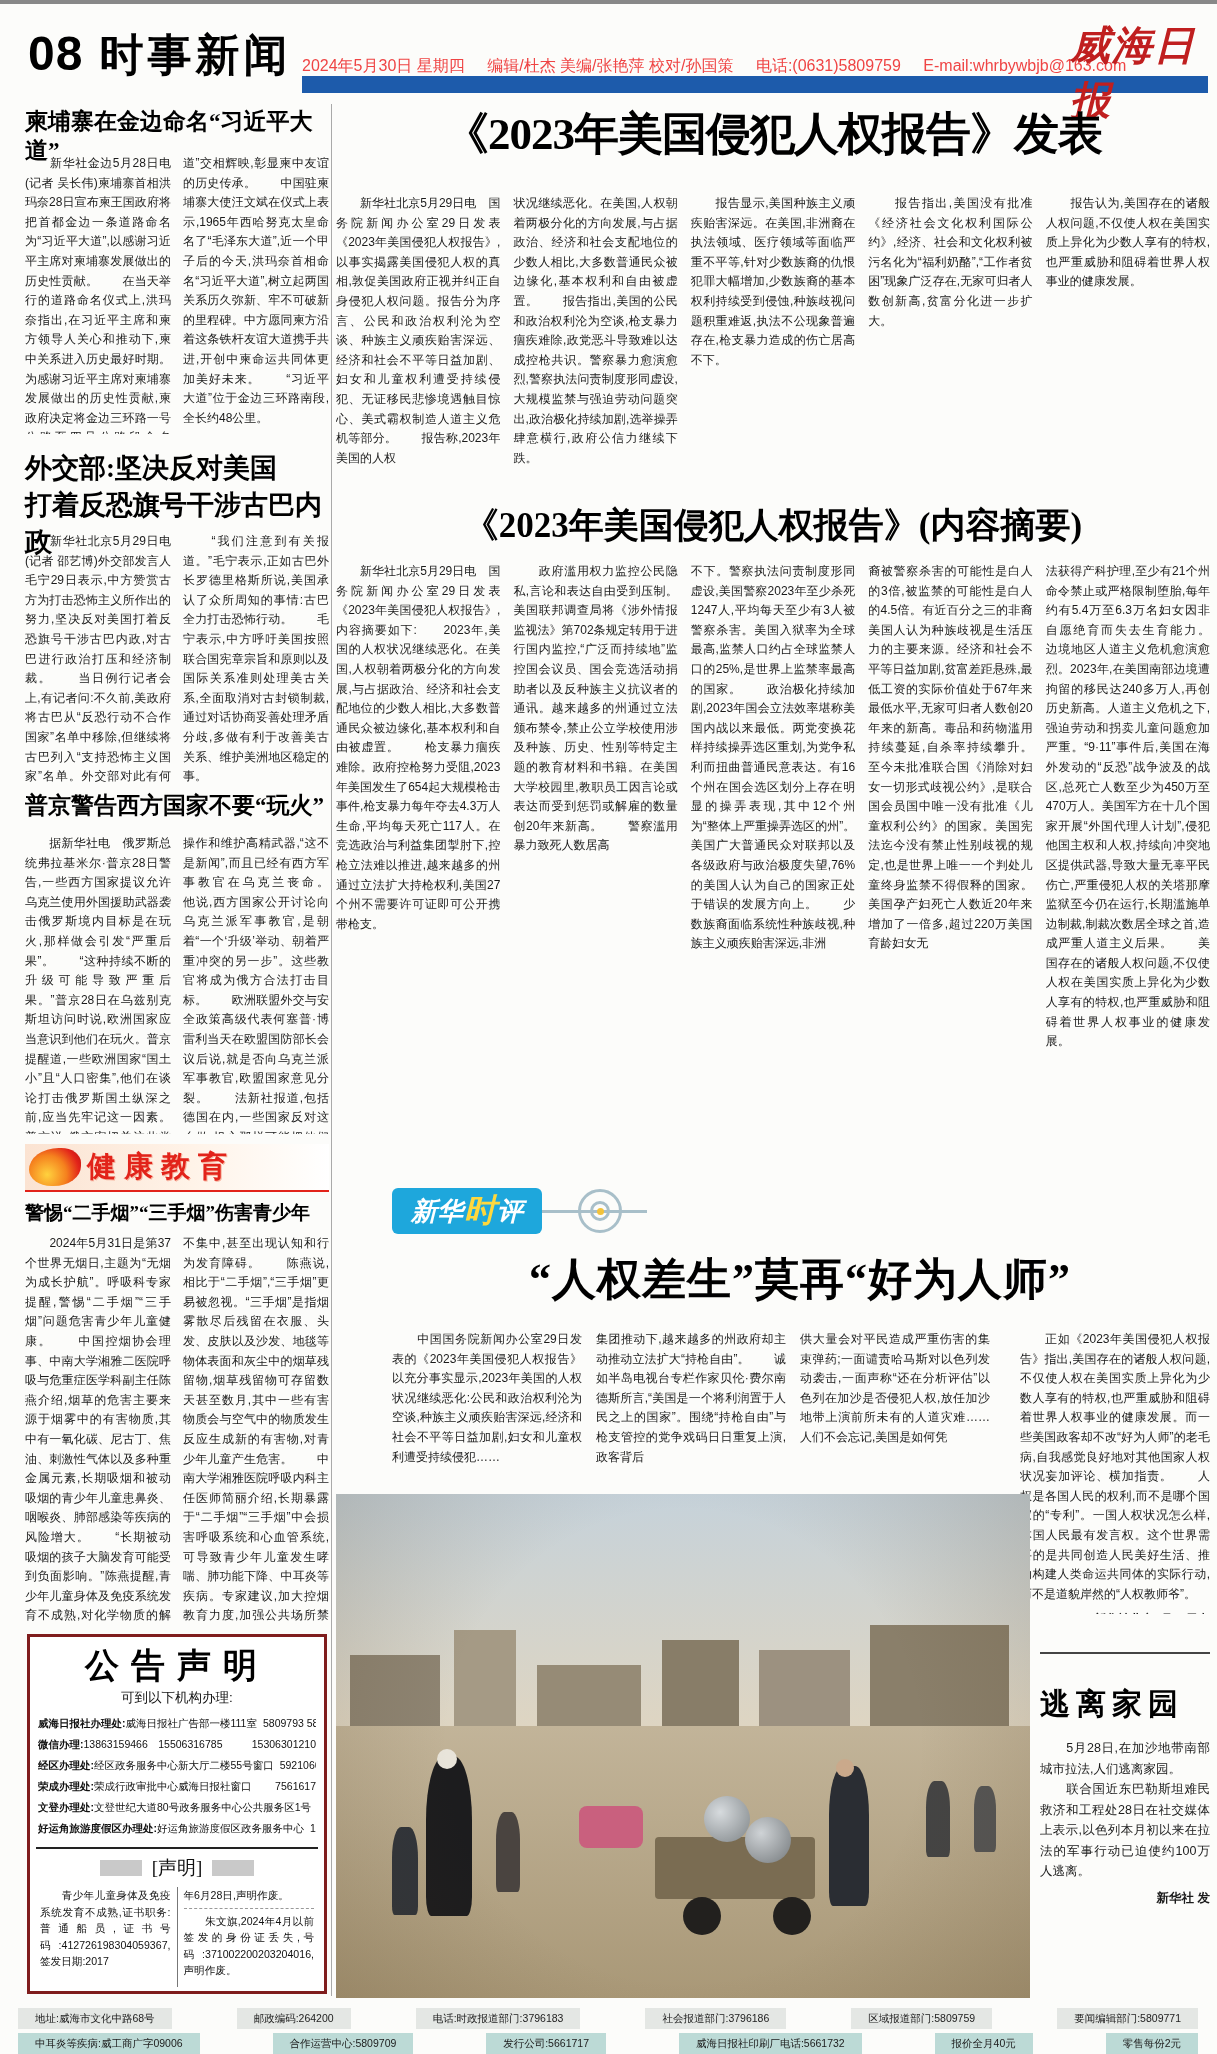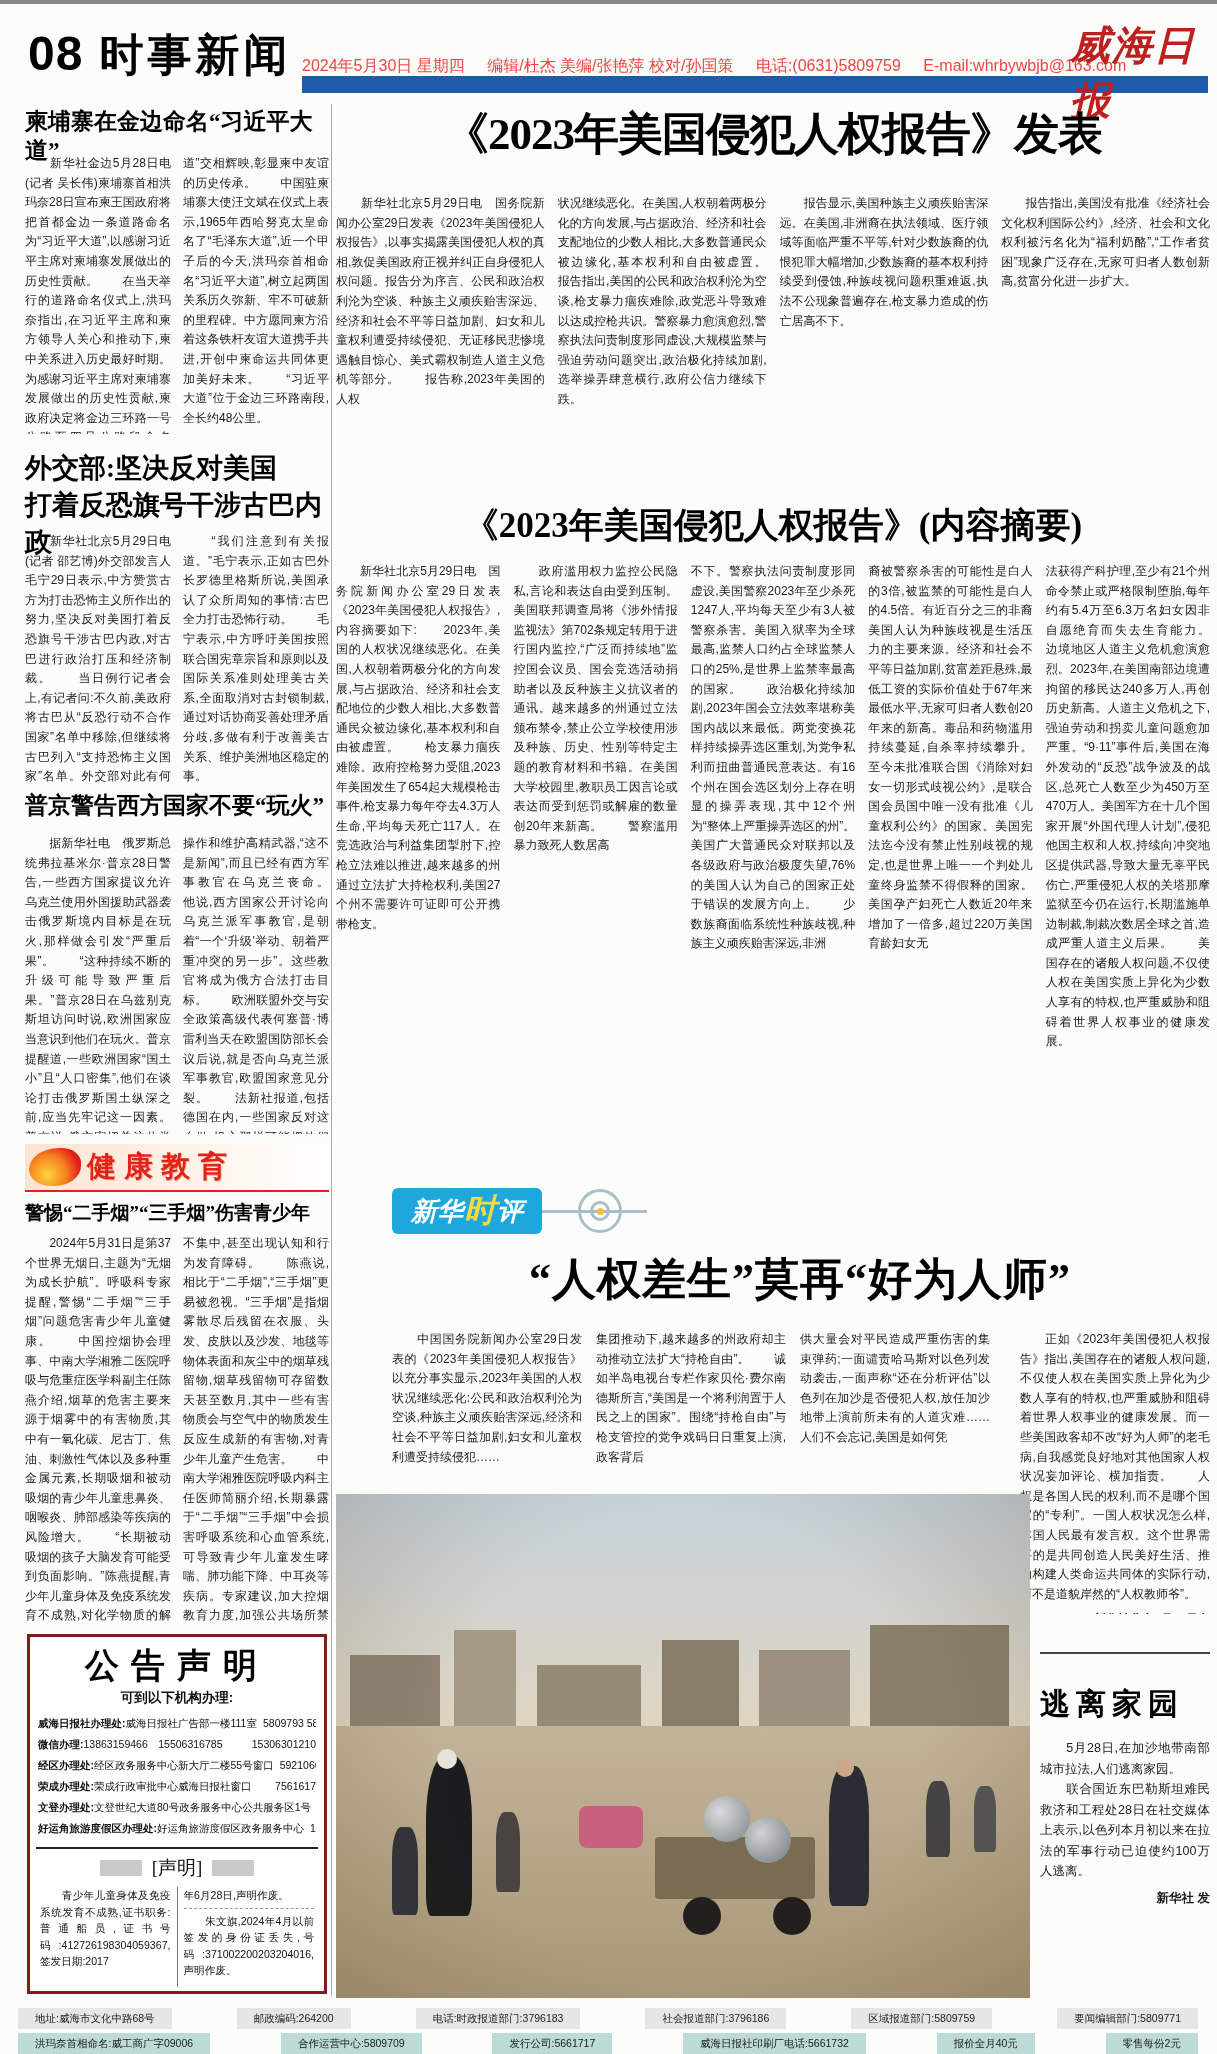--- a/index.html
+++ b/index.html
@@ -26,21 +26,21 @@
   .a-title-2l{font-size:27px;line-height:37px;}
   .health-banner{background:linear-gradient(90deg,#fbe3d2,#fff3e8 55%,#ffffff);
                  border-bottom:2px solid #e2231a;display:flex;align-items:center;}
   .flame{width:52px;height:38px;margin:2px 6px 2px 4px;border-radius:60% 40% 55% 45%;
          background:radial-gradient(circle at 35% 70%,#ffd23e 0%,#f5811e 45%,#e2231a 75%,#b30f0c 100%);}
   .health-banner-text{font-size:29px;font-weight:900;color:#e2231a;letter-spacing:8px;
                       font-family:"Liberation Serif","DejaVu Serif",serif;text-shadow:1px 1px 0 #f6b5a0;}
   
   .notice-box{border:3px solid #7f1d1d;background:#fff;box-sizing:border-box;}
   .notice-title{font-size:34px;letter-spacing:12px;text-align:center;}
-  .notice-sub{font-size:13.5px;font-weight:bold;text-align:center;}
+  .notice-sub{font-size:13.5px;font-weight:normal;text-align:center;}
   .notice-row{display:flex;font-size:10.5px;line-height:21px;white-space:nowrap;overflow:hidden;}
   .notice-row .lbl{font-weight:bold;}
   .notice-row .ph{margin-left:auto;padding-left:6px;}
   .stmt-hdr{display:flex;align-items:center;justify-content:center;gap:10px;}
   .stmt-hdr .blk{width:42px;height:16px;background:#c9c9c9;}
   .stmt-hdr .t{font-family:"Liberation Serif","DejaVu Serif",serif;font-weight:400;font-size:19px;}
   .stmt-cols{display:flex;}
   .stmt-col{flex:1;font-size:10.6px;line-height:16.5px;text-align:justify;overflow:hidden;padding:0 6px;}
   .stmt-col + .stmt-col{border-left:1px solid #777;}
   .dashed{border-top:1px dashed #999;margin:4px 0;}
@@ -175,20 +175,21 @@
       </div>
     </div>
   </div>
 
   <div class="abs hl main-h1" style="left:336px;top:100px;width:874px;">《2023年美国侵犯人权报告》发表</div>
   <div class="abs flexrow gap13" style="left:336px;top:190px;width:874px;height:298px;">
     <div class="body-col">　　新华社北京5月29日电　国务院新闻办公室29日发表《2023年美国侵犯人权报告》,以事实揭露美国侵犯人权的真相,敦促美国政府正视并纠正自身侵犯人权问题。报告分为序言、公民和政治权利沦为空谈、种族主义顽疾贻害深远、经济和社会不平等日益加剧、妇女和儿童权利遭受持续侵犯、无证移民悲惨境遇触目惊心、美式霸权制造人道主义危机等部分。　　报告称,2023年美国的人权</div>
     <div class="body-col">状况继续恶化。在美国,人权朝着两极分化的方向发展,与占据政治、经济和社会支配地位的少数人相比,大多数普通民众被边缘化,基本权利和自由被虚置。　　报告指出,美国的公民和政治权利沦为空谈,枪支暴力痼疾难除,政党恶斗导致难以达成控枪共识。警察暴力愈演愈烈,警察执法问责制度形同虚设,大规模监禁与强迫劳动问题突出,政治极化持续加剧,选举操弄肆意横行,政府公信力继续下跌。</div>
     <div class="body-col">　　报告显示,美国种族主义顽疾贻害深远。在美国,非洲裔在执法领域、医疗领域等面临严重不平等,针对少数族裔的仇恨犯罪大幅增加,少数族裔的基本权利持续受到侵蚀,种族歧视问题积重难返,执法不公现象普遍存在,枪支暴力造成的伤亡居高不下。</div>
     <div class="body-col">　　报告指出,美国没有批准《经济社会文化权利国际公约》,经济、社会和文化权利被污名化为“福利奶酪”,“工作者贫困”现象广泛存在,无家可归者人数创新高,贫富分化进一步扩大。</div>
+    <div class="body-col">　　报告认为,美国存在的诸般人权问题,不仅使人权在美国实质上异化为少数人享有的特权,也严重威胁和阻碍着世界人权事业的健康发展。</div>
   </div>
 
   <div class="abs hl main-h2" style="left:336px;top:498px;width:874px;">《2023年美国侵犯人权报告》(内容摘要)</div>
   <div class="abs flexrow gap13" style="left:336px;top:558px;width:874px;height:578px;">
     <div class="body-col">　　新华社北京5月29日电　国务院新闻办公室29日发表《2023年美国侵犯人权报告》,内容摘要如下:　　2023年,美国的人权状况继续恶化。在美国,人权朝着两极分化的方向发展,与占据政治、经济和社会支配地位的少数人相比,大多数普通民众被边缘化,基本权利和自由被虚置。　　枪支暴力痼疾难除。政府控枪努力受阻,2023年美国发生了654起大规模枪击事件,枪支暴力每年夺去4.3万人生命,平均每天死亡117人。在竞选政治与利益集团掣肘下,控枪立法难以推进,越来越多的州通过立法扩大持枪权利,美国27个州不需要许可证即可公开携带枪支。</div>
     <div class="body-col">　　政府滥用权力监控公民隐私,言论和表达自由受到压制。美国联邦调查局将《涉外情报监视法》第702条规定转用于进行国内监控,“广泛而持续地”监控国会议员、国会竞选活动捐助者以及反种族主义抗议者的通讯。越来越多的州通过立法颁布禁令,禁止公立学校使用涉及种族、历史、性别等特定主题的教育材料和书籍。在美国大学校园里,教职员工因言论或表达而受到惩罚或解雇的数量创20年来新高。　　警察滥用暴力致死人数居高</div>
     <div class="body-col">不下。警察执法问责制度形同虚设,美国警察2023年至少杀死1247人,平均每天至少有3人被警察杀害。美国入狱率为全球最高,监禁人口约占全球监禁人口的25%,是世界上监禁率最高的国家。　　政治极化持续加剧,2023年国会立法效率堪称美国内战以来最低。两党变换花样持续操弄选区重划,为党争私利而扭曲普通民意表达。有16个州在国会选区划分上存在明显的操弄表现,其中12个州为“整体上严重操弄选区的州”。美国广大普通民众对联邦以及各级政府与政治极度失望,76%的美国人认为自己的国家正处于错误的发展方向上。　　少数族裔面临系统性种族歧视,种族主义顽疾贻害深远,非洲</div>
     <div class="body-col">裔被警察杀害的可能性是白人的3倍,被监禁的可能性是白人的4.5倍。有近百分之三的非裔美国人认为种族歧视是生活压力的主要来源。经济和社会不平等日益加剧,贫富差距悬殊,最低工资的实际价值处于67年来最低水平,无家可归者人数创20年来的新高。毒品和药物滥用持续蔓延,自杀率持续攀升。　　至今未批准联合国《消除对妇女一切形式歧视公约》,是联合国会员国中唯一没有批准《儿童权利公约》的国家。美国宪法迄今没有禁止性别歧视的规定,也是世界上唯一一个判处儿童终身监禁不得假释的国家。美国孕产妇死亡人数近20年来增加了一倍多,超过220万美国育龄妇女无</div>
     <div class="body-col">法获得产科护理,至少有21个州命令禁止或严格限制堕胎,每年约有5.4万至6.3万名妇女因非自愿绝育而失去生育能力。　　边境地区人道主义危机愈演愈烈。2023年,在美国南部边境遭拘留的移民达240多万人,再创历史新高。人道主义危机之下,强迫劳动和拐卖儿童问题愈加严重。“9·11”事件后,美国在海外发动的“反恐”战争波及的战区,总死亡人数至少为450万至470万人。美国军方在十几个国家开展“外国代理人计划”,侵犯他国主权和人权,持续向冲突地区提供武器,导致大量无辜平民伤亡,严重侵犯人权的关塔那摩监狱至今仍在运行,长期滥施单边制裁,制裁次数居全球之首,造成严重人道主义后果。　　美国存在的诸般人权问题,不仅使人权在美国实质上异化为少数人享有的特权,也严重威胁和阻碍着世界人权事业的健康发展。</div>
   </div>
@@ -249,21 +250,21 @@
 
   <div class="abs footer-row r1" style="left:18px;top:2004px;width:1180px;">
     <span class="cell">地址:威海市文化中路68号</span>
     <span class="cell">邮政编码:264200</span>
     <span class="cell">电话:时政报道部门:3796183</span>
     <span class="cell">社会报道部门:3796186</span>
     <span class="cell">区域报道部门:5809759</span>
     <span class="cell">要闻编辑部门:5809771</span>
   </div>
   <div class="abs footer-row r2" style="left:18px;top:2029px;width:1180px;">
-    <span class="cell">洪玛奈首相命名:威工商广字09006</span>
+    <span class="cell">中耳炎等疾病:威工商广字09006</span>
     <span class="cell">合作运营中心:5809709</span>
     <span class="cell">发行公司:5661717</span>
     <span class="cell">威海日报社印刷厂电话:5661732</span>
     <span class="cell">报价全月40元</span>
     <span class="cell">零售每份2元</span>
   </div>
 
 </div>
 
 </body></html>

